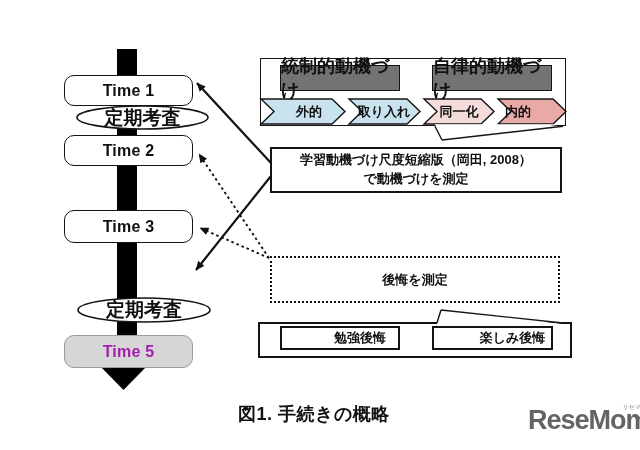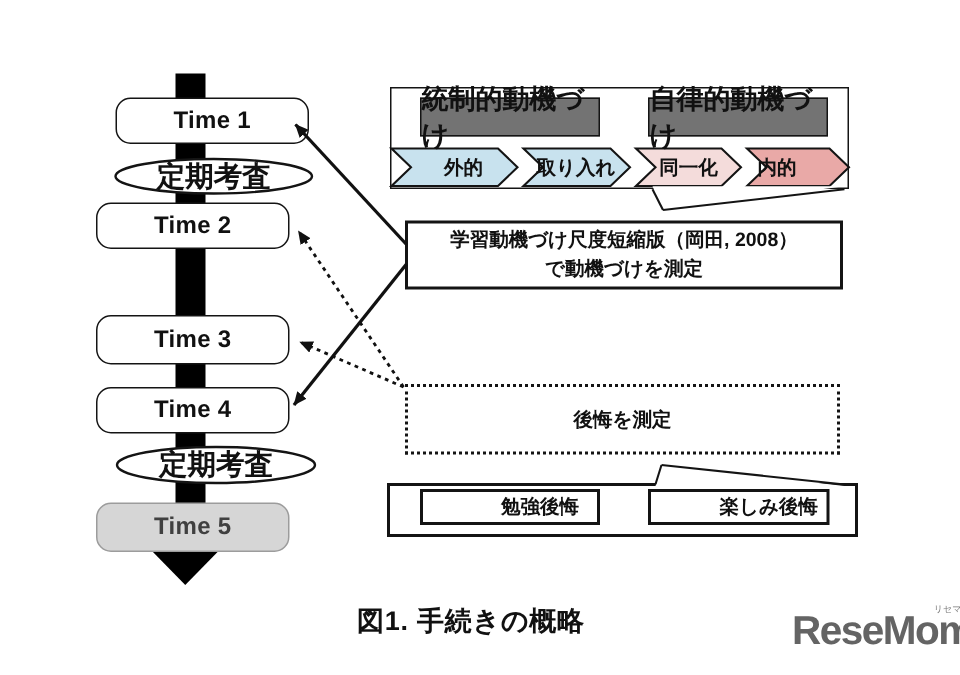--- a/index.html
+++ b/index.html
@@ -10,21 +10,21 @@
   svg.layer{position:absolute;left:0;top:0;pointer-events:none;}
   #bg-layer{z-index:0;}
   #fg-layer{z-index:3;}
   
   .timebox{
     position:absolute;left:64px;width:129px;height:31px;box-sizing:border-box;
     background:#fff;border:1.6px solid #141414;border-radius:10px;z-index:1;
     display:flex;align-items:center;justify-content:center;
     font-size:16px;font-weight:600;letter-spacing:.2px;
   }
-  .timebox.muted{background:#d6d6d6;border-color:#9c9c9c;color:#404040;}
+  .timebox.muted{background:#d6d6d6;border-color:#9c9c9c;color:#a21caf;}
   .exam-label{
     position:absolute;z-index:1;font-size:19px;font-weight:700;
     display:flex;align-items:center;justify-content:center;
   }
   
   .panel-outline{
     position:absolute;box-sizing:border-box;border:1.6px solid #141414;background:transparent;z-index:1;
   }
   .label-box{
     position:absolute;box-sizing:border-box;border:1.6px solid #141414;background:#737373;z-index:1;
@@ -81,25 +81,24 @@
     <ellipse cx="144" cy="310" rx="66" ry="12" fill="#fff" stroke="#141414" stroke-width="1.6"></ellipse>
 
     <g stroke="#141414" stroke-width="1.4">
       <polygon points="261,99 332,99 345,111.5 332,124 261,124 274,111.5" fill="#c8e2ee"></polygon>
       <polygon points="349,99 407,99 420,111.5 407,124 349,124 362,111.5" fill="#c8e2ee"></polygon>
       <polygon points="424,99 481,99 494,111.5 481,124 424,124 437,111.5" fill="#f4dcdb"></polygon>
       <polygon points="498,99 553,99 566,111.5 553,124 498,124 511,111.5" fill="#e9a9a7"></polygon>
     </g>
   </svg>
 
-  <div class="timebox" style="top:65px;margin-left:13px;">Time 1</div>
+  <div class="timebox" style="top:75px;">Time 1</div>
   <div class="exam-label" style="left:77px;top:106px;width:131px;height:23px;">定期考査</div>
   <div class="timebox" style="top:135px;">Time 2</div>
   <div class="timebox" style="top:210px;height:33px;">Time 3</div>
-  <div class="timebox" style="top:258px;">Time 4</div>
   <div class="exam-label" style="left:78px;top:298px;width:132px;height:24px;">定期考査</div>
   <div class="timebox muted" style="top:335px;height:33px;">Time 5</div>
 
   <div class="panel-outline" style="left:260px;top:58px;width:306px;height:68px;"></div>
   <div class="label-box" style="left:280px;top:65px;width:120px;height:26px;">統制的動機づけ</div>
   <div class="label-box" style="left:432px;top:65px;width:120px;height:26px;">自律的動機づけ</div>
   <div class="chev-label" style="left:279px;top:99px;width:60px;height:25px;">外的</div>
   <div class="chev-label" style="left:349px;top:99px;width:70px;height:25px;">取り入れ</div>
   <div class="chev-label" style="left:429px;top:99px;width:60px;height:25px;">同一化</div>
   <div class="chev-label" style="left:488px;top:99px;width:60px;height:25px;">内的</div>

